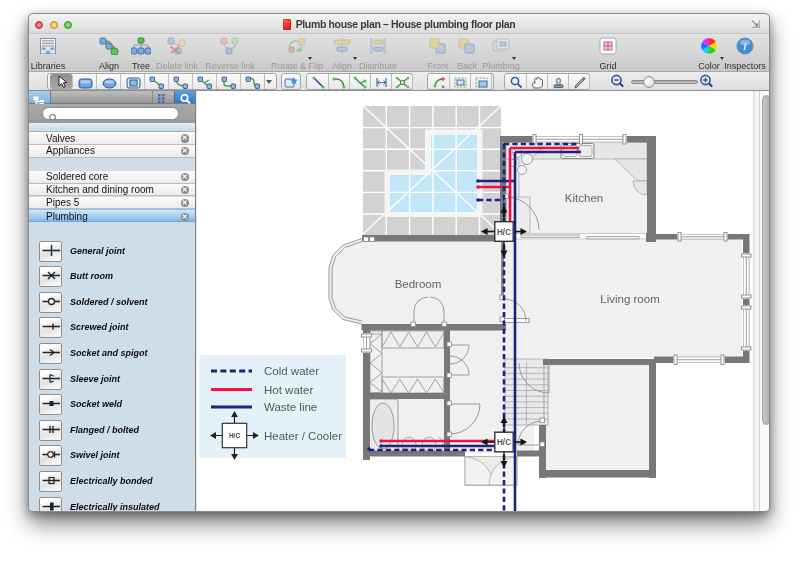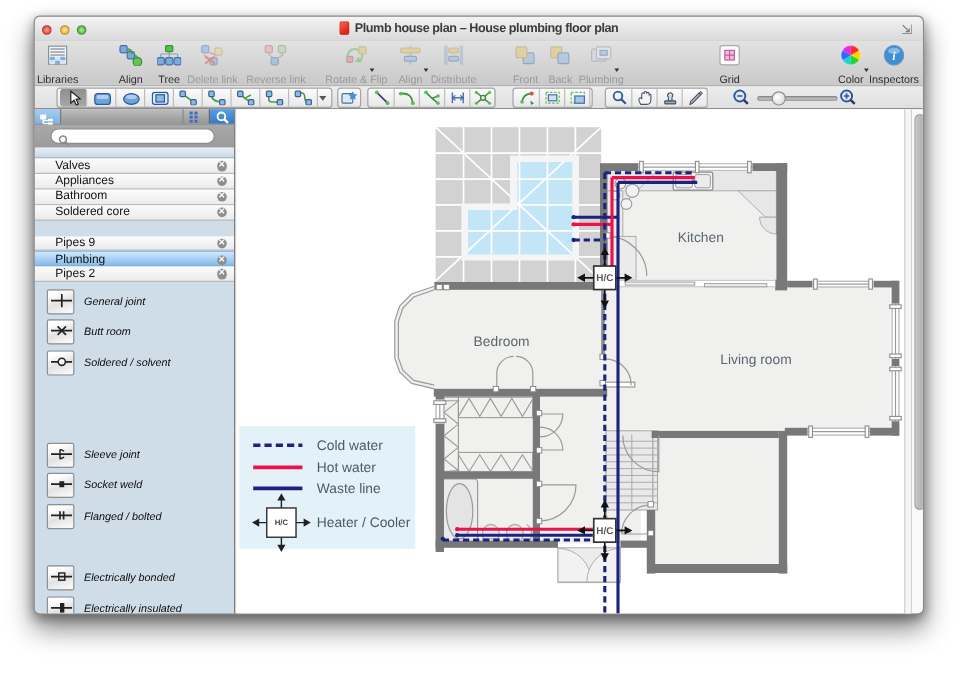--- a/index.html
+++ b/index.html
@@ -28,21 +28,21 @@
 #sbtabs{left:0;top:0;width:166px;height:13px;background:linear-gradient(#bdbdbd,#969696);border-bottom:1px solid #7a7a7a}
 #sbsearchrow{left:0;top:13px;width:166px;height:19px;background:linear-gradient(#a9a9a9,#9b9b9b)}
 #sbpill{left:13px;top:2.5px;width:137px;height:13px;background:#fff;border-radius:7px;border:1px solid #8c8c8c}
 #sbband{left:0;top:32px;width:166px;height:9px;background:linear-gradient(#e8eef4,#c9d9e7);border-bottom:1px solid #9fb4c6}
 .librow{left:0;width:166px;height:12.9px;background:linear-gradient(#fcfcfc,#ebebeb);border-bottom:1px solid #bcbcbc;font-size:10px;color:#111}
 .librow span{position:absolute;left:17px;top:0.5px}
 .librow .x{position:absolute;right:6px;top:2.2px;width:8.4px;height:8.4px;border-radius:50%;background:#8e8e8e;color:#fff;font-size:7px;line-height:8.4px;text-align:center;font-weight:700}
 .librow.sel{background:linear-gradient(#cfe7fb,#85bbec);border-top:1px solid #8fc0e8;border-bottom:1px solid #6da3d4}
 .symrow{left:0;width:166px;height:25.6px}
 .symbox{position:absolute;left:9.5px;top:0;width:23px;height:21px;border:1.5px solid #8f8f8f;border-radius:2px;background:linear-gradient(160deg,#ffffff 20%,#e2e2e2 55%,#f8f8f8 90%)}
-.symlbl{position:absolute;left:41px;top:5px;font-size:9px;font-style:italic;font-weight:400;color:#0a0a0a;white-space:nowrap}
+.symlbl{position:absolute;left:41px;top:5px;font-size:9px;font-style:italic;font-weight:700;color:#0a0a0a;white-space:nowrap}
 #canvasarea{left:168px;top:77px;width:562px;height:422px;background:#fff}
 #vscroll{left:730px;top:77px;width:12px;height:422px;background:#fafafa;border-left:1px solid #d3d3d3}
 #vthumb{left:1.5px;top:4px;width:9px;height:330px;border-radius:5px;background:linear-gradient(90deg,#c9c9c9,#ababab);border:0.5px solid #9e9e9e}
 #hbar{left:162px;top:499px;width:580px;height:15px;background:linear-gradient(#fdfdfd,#ededed);border-top:1px solid #a9a9a9;font-size:8px;color:#333}
 #hthumb{position:absolute;left:185px;top:2.5px;width:346px;height:9px;border-radius:5px;background:linear-gradient(#d8d8d8,#bfbfbf);border:0.5px solid #b3b3b3}
 .miniblue{position:absolute;top:2px;width:8px;height:9px;font-size:8px;color:#2255bb}
 </style></head>
 <body>
 <div id="win">
   <div class="abs" id="titlebar">
@@ -421,40 +421,36 @@
       </div>
       <div class="abs" id="sbband"></div>
       <div class="abs librow" style="top:41.0px">
         <span>Valves</span>
         <div class="x">✕</div>
       </div>
       <div class="abs librow" style="top:53.9px">
         <span>Appliances</span>
         <div class="x">✕</div>
       </div>
-      <div class="abs librow" style="top:66.8px">
-        <span>Bathroom</span>
-        <div class="x">✕</div>
-      </div>
       <div class="abs librow" style="top:79.7px">
         <span>Soldered core</span>
         <div class="x">✕</div>
       </div>
+      <div class="abs librow" style="top:92.6px">
+        <span>Kitchen and dining room</span>
+        <div class="x">✕</div>
+      </div>
       <div class="abs librow" style="top:105.5px">
-        <span>Pipes 9</span>
+        <span>Pipes 5</span>
         <div class="x">✕</div>
       </div>
       <div class="abs librow sel" style="top:118.4px">
         <span>Plumbing</span>
         <div class="x">✕</div>
       </div>
-      <div class="abs librow" style="top:131.3px">
-        <span>Pipes 2</span>
-        <div class="x">✕</div>
-      </div>
       <div class="abs symrow" style="top:149.5px">
         <div class="symbox"><svg width="20" height="18" viewBox="0 0 20 18" style="">
             <path d="M2.5 8.5 H20.5" stroke="#222" stroke-width="1.4"></path>
             <path d="M11.5 3 V14" stroke="#222" stroke-width="1.4"></path>
           </svg></div>
         <div class="symlbl">General joint</div>
       </div>
       <div class="abs symrow" style="top:175.1px">
         <div class="symbox"><svg width="20" height="18" viewBox="0 0 20 18" style="">
             <path d="M2.5 8.5 H20.5" stroke="#222" stroke-width="1.4"></path>
@@ -462,40 +458,62 @@
           </svg></div>
         <div class="symlbl">Butt room</div>
       </div>
       <div class="abs symrow" style="top:200.7px">
         <div class="symbox"><svg width="20" height="18" viewBox="0 0 20 18" style="">
             <path d="M2.5 8.5 H20.5" stroke="#222" stroke-width="1.4"></path>
             <circle cx="11.5" cy="8.5" r="3" fill="#f8f8f8" stroke="#222" stroke-width="1.3"></circle>
           </svg></div>
         <div class="symlbl">Soldered / solvent</div>
       </div>
+      <div class="abs symrow" style="top:226.3px">
+        <div class="symbox"><svg width="20" height="18" viewBox="0 0 20 18" style="">
+            <path d="M2.5 8.5 H20.5" stroke="#222" stroke-width="1.4"></path>
+            <path d="M13 5.5 V11.5" stroke="#222" stroke-width="1.4"></path>
+          </svg></div>
+        <div class="symlbl">Screwed joint</div>
+      </div>
+      <div class="abs symrow" style="top:251.9px">
+        <div class="symbox"><svg width="20" height="18" viewBox="0 0 20 18" style="">
+            <path d="M2.5 8.5 H20.5" stroke="#222" stroke-width="1.4"></path>
+            <path d="M10 5.5 L14 8.5 L10 11.5" fill="none" stroke="#222" stroke-width="1.3"></path>
+          </svg></div>
+        <div class="symlbl">Socket and spigot</div>
+      </div>
       <div class="abs symrow" style="top:277.5px">
         <div class="symbox"><svg width="20" height="18" viewBox="0 0 20 18" style="">
             <path d="M2.5 8.5 H20.5" stroke="#222" stroke-width="1.4"></path>
             <path d="M10 4.5 V12.5 M10 4.5 L13.5 6 M10 12.5 L13.5 11" fill="none" stroke="#222" stroke-width="1.2"></path>
           </svg></div>
         <div class="symlbl">Sleeve joint</div>
       </div>
       <div class="abs symrow" style="top:303.1px">
         <div class="symbox"><svg width="20" height="18" viewBox="0 0 20 18" style="">
             <path d="M2.5 8.5 H20.5" stroke="#222" stroke-width="1.4"></path>
             <rect x="9.5" y="6" width="4" height="5" fill="#222"></rect>
           </svg></div>
         <div class="symlbl">Socket weld</div>
       </div>
       <div class="abs symrow" style="top:328.7px">
         <div class="symbox"><svg width="20" height="18" viewBox="0 0 20 18" style="">
             <path d="M2.5 8.5 H20.5" stroke="#222" stroke-width="1.4"></path>
             <path d="M10 5 V12 M13 5 V12" stroke="#222" stroke-width="1.4"></path>
           </svg></div>
         <div class="symlbl">Flanged / bolted</div>
+      </div>
+      <div class="abs symrow" style="top:354.3px">
+        <div class="symbox"><svg width="20" height="18" viewBox="0 0 20 18" style="">
+            <path d="M2.5 8.5 H20.5" stroke="#222" stroke-width="1.4"></path>
+            <circle cx="10.5" cy="8.5" r="2.8" fill="#f8f8f8" stroke="#222" stroke-width="1.2"></circle>
+            <path d="M14.5 5.5 V11.5" stroke="#222" stroke-width="1.3"></path>
+          </svg></div>
+        <div class="symlbl">Swivel joint</div>
       </div>
       <div class="abs symrow" style="top:379.9px">
         <div class="symbox"><svg width="20" height="18" viewBox="0 0 20 18" style="">
             <path d="M2.5 8.5 H20.5" stroke="#222" stroke-width="1.4"></path>
             <rect x="9" y="5.5" width="5" height="6" fill="none" stroke="#222" stroke-width="1.2"></rect>
           </svg></div>
         <div class="symlbl">Electrically bonded</div>
       </div>
       <div class="abs symrow" style="top:405.5px">
         <div class="symbox"><svg width="20" height="18" viewBox="0 0 20 18" style="">

